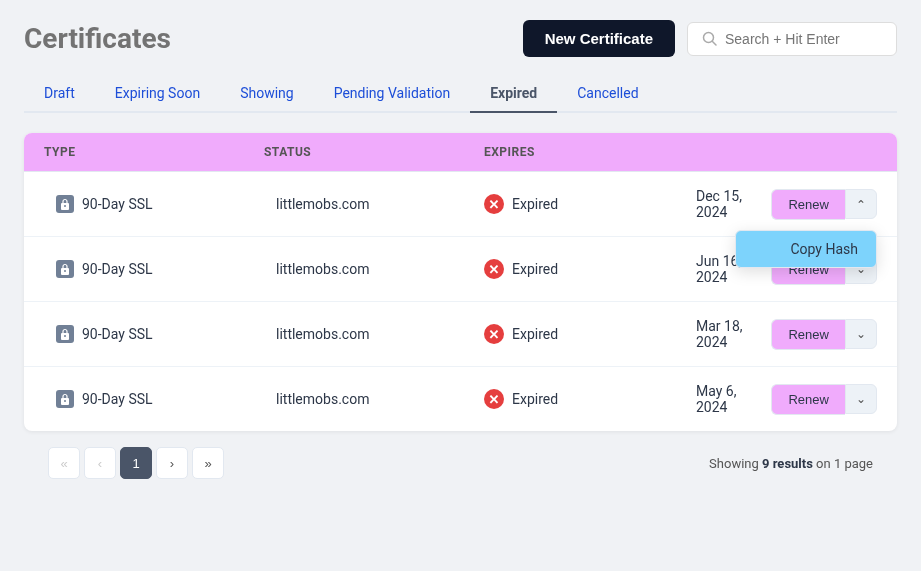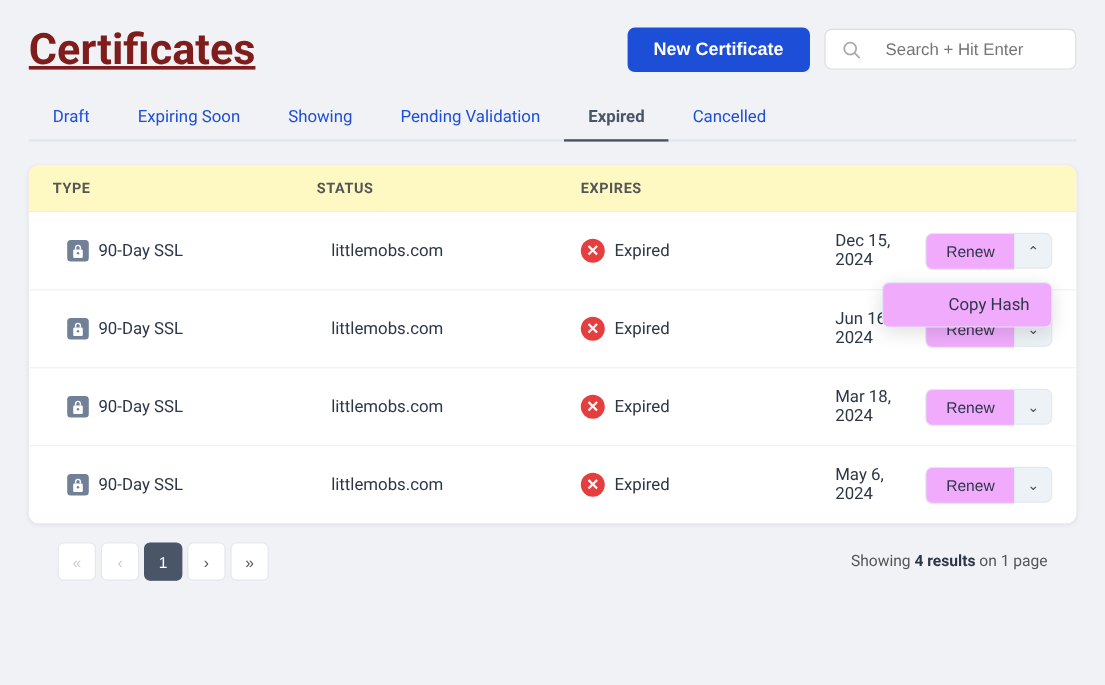--- a/index.html
+++ b/index.html
@@ -16,32 +16,31 @@
       background: #f0f2f5;
       padding: 20px 24px 16px 24px;
     }
     .header {
       display: flex;
       align-items: center;
       justify-content: space-between;
       margin-bottom: 18px;
     }
     .page-title {
-      font-size: 36px;
+      font-size: 28px;
       font-weight: 700;
-      color: #7f1d1d;
-      text-decoration: underline;
+      color: #737373;
     }
     .header-right {
       display: flex;
       align-items: center;
       gap: 12px;
     }
     .new-cert-btn {
-      background: #1d4ed8;
+      background: #0f172a;
       color: white;
       border: none;
       border-radius: 6px;
       padding: 10px 22px;
       font-size: 15px;
       font-weight: 600;
       cursor: pointer;
     }
     .search-box {
       display: flex;
@@ -54,21 +53,20 @@
       width: 210px;
     }
     .search-icon-svg { color: #aaa; flex-shrink: 0; }
     .search-input {
       border: none;
       outline: none;
       font-size: 14px;
       color: #0369a1;
       width: 100%;
       background: transparent;
-      margin-left: 13px;
     }
     .tabs {
       display: flex;
       gap: 0;
       border-bottom: 2px solid #e2e8f0;
       margin-bottom: 0;
     }
     .tab {
       padding: 10px 20px;
       font-size: 14px;
@@ -88,21 +86,21 @@
       border-radius: 8px;
       margin-top: 20px;
       overflow: visible;
       box-shadow: 0 1px 4px rgba(0,0,0,0.07);
       position: relative;
     }
     .table-header {
       display: grid;
       grid-template-columns: 220px 220px 200px 1fr;
       padding: 12px 20px;
-      background: #fef9c3;
+      background: #f0abfc;
       border-bottom: 1px solid #e2e8f0;
       border-radius: 8px 8px 0 0;
     }
     .col-header {
       font-size: 12px;
       font-weight: 700;
       color: #555;
       text-transform: uppercase;
       letter-spacing: 0.04em;
     }
@@ -182,21 +180,21 @@
       cursor: pointer;
       display: flex;
       align-items: center;
     }
     .chevron-up { transform: rotate(180deg); display: inline-block; }
     
     .dropdown-popup {
       position: absolute;
       top: 58px;
       right: 20px;
-      background: #f0abfc;
+      background: #7dd3fc;
       border: 1px solid #e2e8f0;
       border-radius: 6px;
       box-shadow: 0 4px 16px rgba(0,0,0,0.13);
       z-index: 100;
       min-width: 140px;
       padding-left: 36px;
     }
     .dropdown-item {
       padding: 10px 18px;
       font-size: 14px;
@@ -402,16 +400,16 @@
 
   <div class="pagination">
     <div class="page-btns">
       <button class="page-btn disabled" disabled="">«</button>
       <button class="page-btn disabled" disabled="">‹</button>
       <button class="page-btn active">1</button>
       <button class="page-btn">›</button>
       <button class="page-btn">»</button>
     </div>
     <div class="results-text">
-      <span>Showing </span><strong>4 results</strong><span> on 1 page</span>
+      <span>Showing </span><strong>9 results</strong><span> on 1 page</span>
     </div>
   </div>
 </div>
 
 </body></html>

